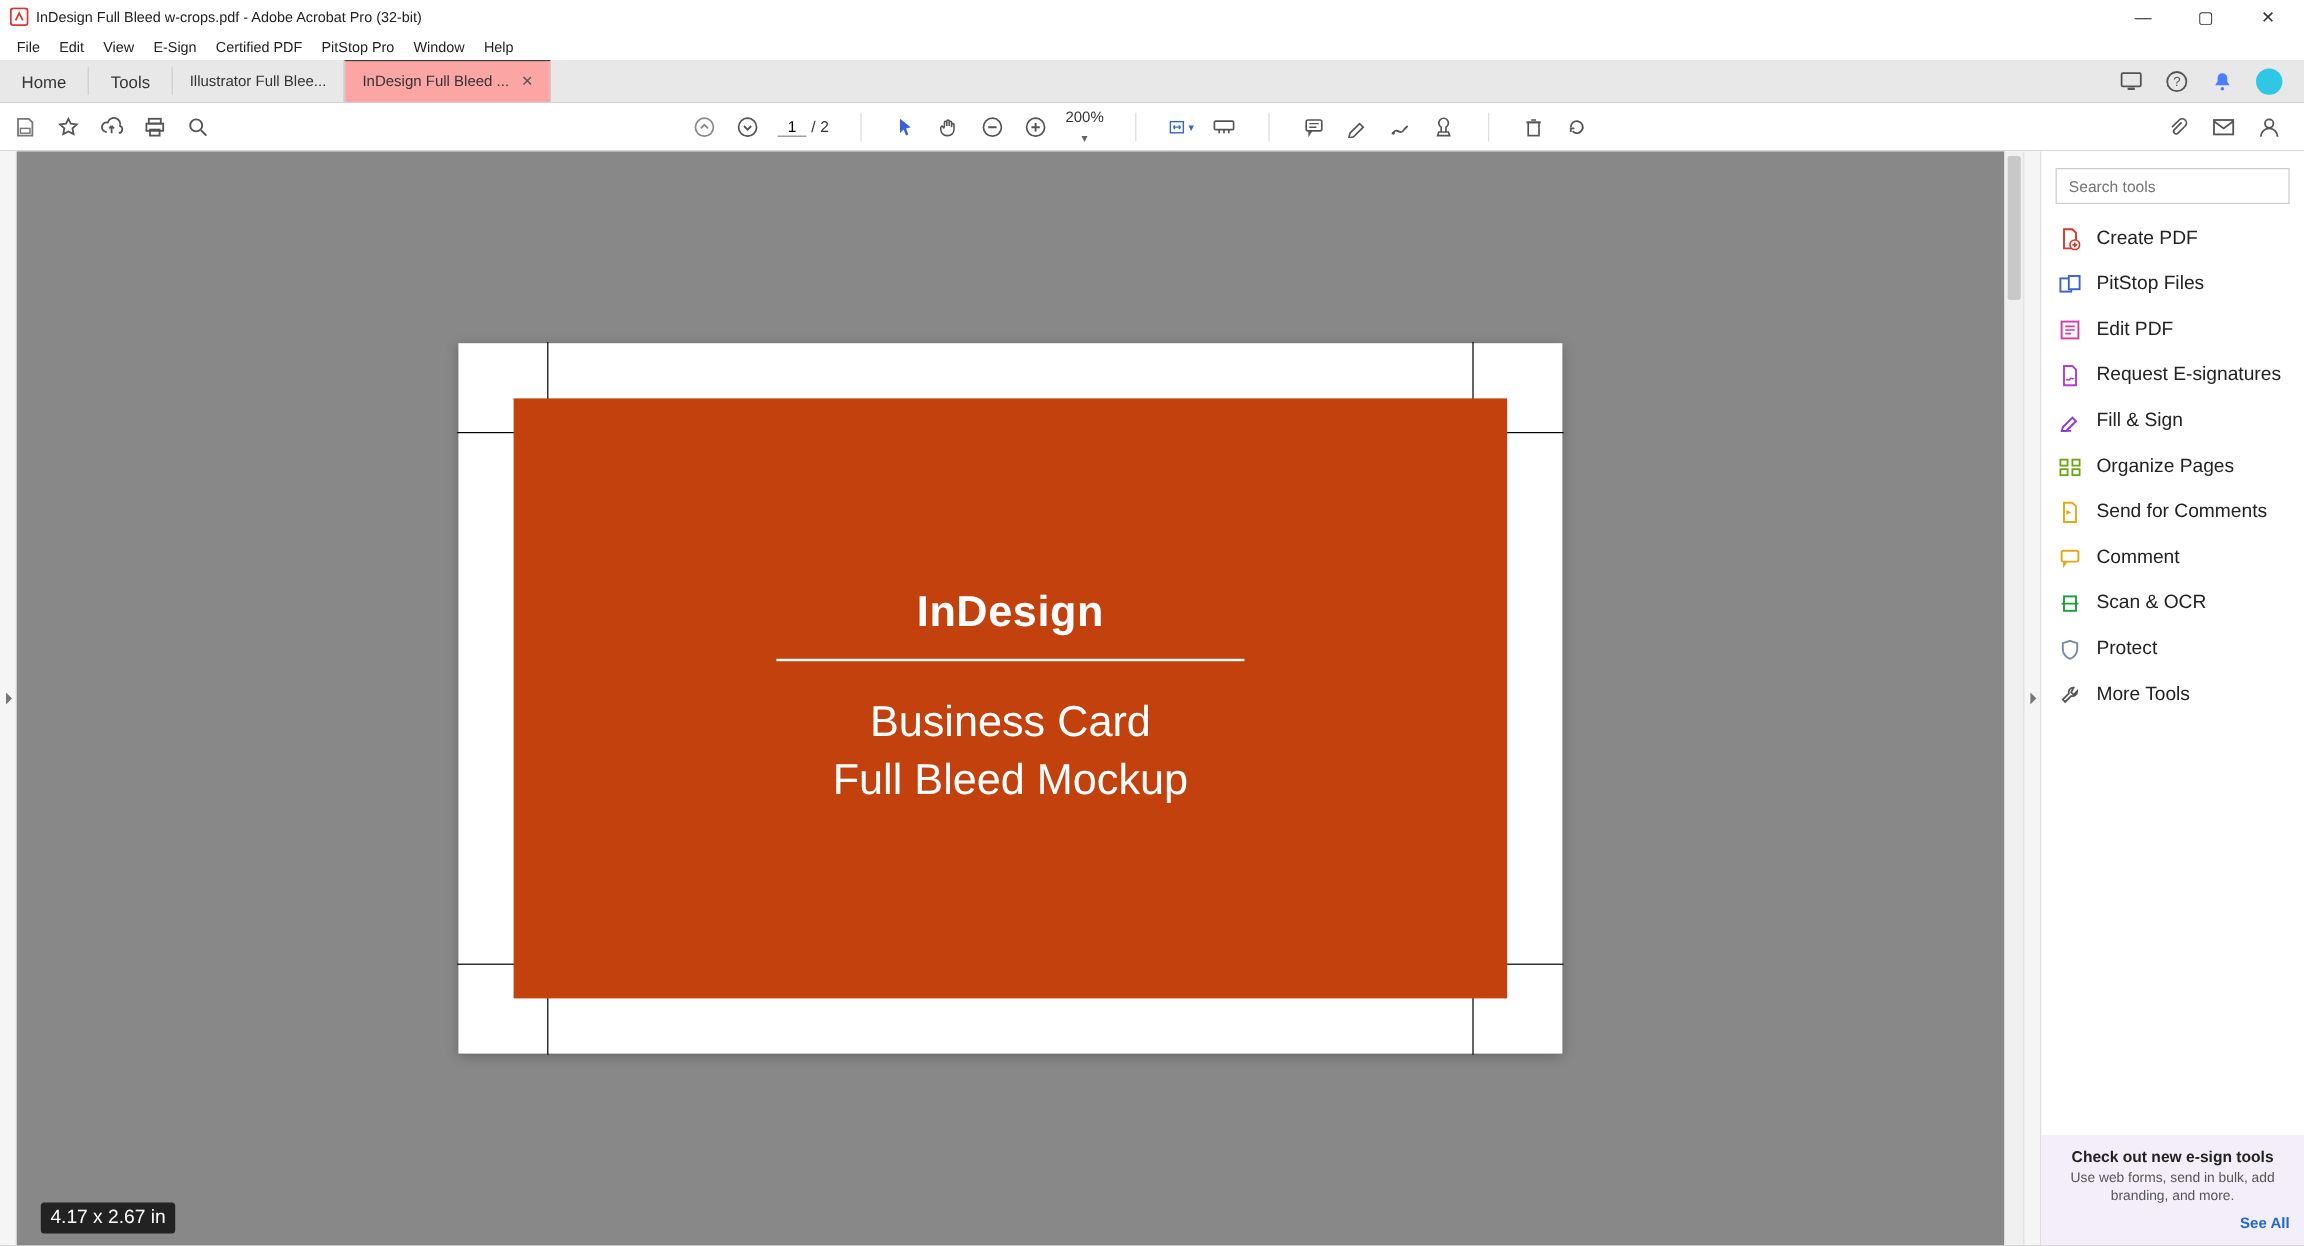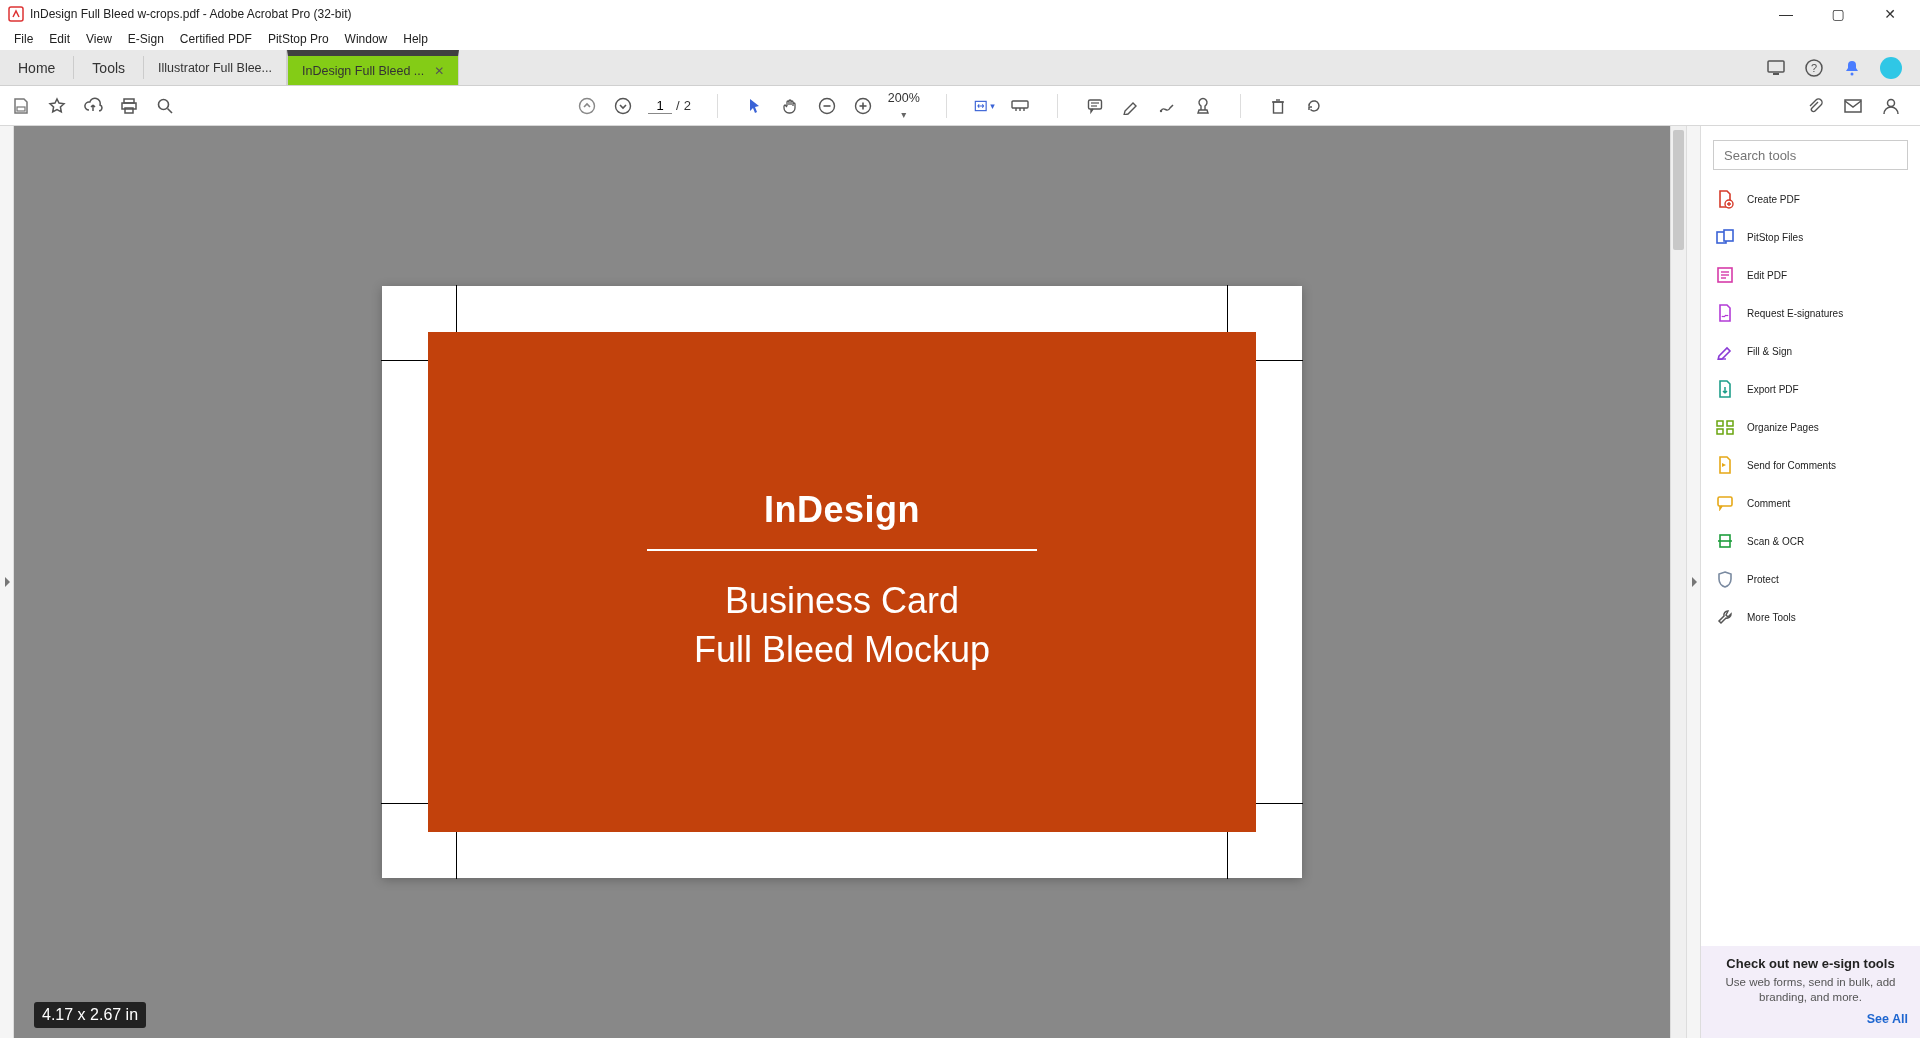--- a/index.html
+++ b/index.html
@@ -14,21 +14,21 @@
 
 
 .menubar { height: 22px; display: flex; align-items: center; padding: 0 6px; font-size: 12px; color: #222; }
 .menubar span { padding: 2px 8px; cursor: pointer; }
 
 
 .tabstrip { height: 36px; background: #e8e8e8; display: flex; align-items: stretch; border-bottom: 1px solid #d0d0d0; }
 .tabstrip .home, .tabstrip .tools { padding: 0 18px; display: flex; align-items: center; font-size: 14px; color: #333; cursor: pointer; }
 .tabstrip .sep { width: 1px; background: #ccc; margin: 6px 0; }
 .tabstrip .doc-tab { padding: 0 14px; display: flex; align-items: center; font-size: 12.5px; color: #333; cursor: pointer; border-right: 1px solid #d0d0d0; max-width: 180px; }
-.tabstrip .doc-tab.active { background: #84cc16; border-top: 6px solid #404040; border-left: 1px solid #d0d0d0; }
+.tabstrip .doc-tab.active { background: #fca5a5; border-top: 1px solid #404040; border-left: 1px solid #d0d0d0; }
 .tabstrip .doc-tab .label { white-space: nowrap; overflow: hidden; text-overflow: ellipsis; }
 .tabstrip .doc-tab .close { margin-left: 10px; font-size: 12px; color: #555; }
 .tabstrip .spacer { flex: 1; }
 .tabstrip .right-icons { display: flex; align-items: center; gap: 18px; padding-right: 18px; }
 .tabstrip .right-icons .ic { width: 20px; height: 20px; color: #555; cursor: pointer; display:flex; align-items:center; justify-content:center; }
 .tabstrip .right-icons .bell { color: #4a7dff; }
 .tabstrip .right-icons .avatar { width: 22px; height: 22px; border-radius: 50%; background: #2fc7e6; }
 
 
 .toolbar { height: 40px; background: #fff; border-bottom: 1px solid #d8d8d8; display: flex; align-items: center; padding: 0 10px; }
@@ -61,21 +61,21 @@
 .bleed { position:absolute; left:46px; top:46px; right:46px; bottom:46px; background:#c2410c; display:flex; flex-direction:column; align-items:center; justify-content:center; color:#fff; }
 .bleed .t1 { font-family: Arial Black, Arial, sans-serif; font-weight:900; font-size:36px; letter-spacing:.5px; }
 .bleed .rule { width:390px; height:2px; background:#fff; margin:18px 0 26px; }
 .bleed .t2 { font-family: Arial Black, Arial, sans-serif; font-weight:400; font-size:36px; line-height:1.35; text-align:center; }
 
 
 .tools-panel { width:220px; background:#fff; border-left:1px solid #ddd; display:flex; flex-direction:column; }
 .tools-panel .search { margin:14px 12px 10px; }
 .tools-panel .search input { width:100%; height:30px; border:1px solid #ccc; padding:0 10px; font-size:13px; color:#b91c1c; }
 .tools-panel .list { flex:1; overflow:auto; }
-.tool-item { display:flex; align-items:center; gap:12px; padding:9px 14px; font-size:10px; color:#222; cursor:pointer; }
+.tool-item { display:flex; align-items:center; gap:12px; padding:9px 14px; font-size:16px; color:#222; cursor:pointer; }
 .tool-item .ti-icon { width:20px; height:20px; display:flex; align-items:center; justify-content:center; }
 .tools-panel .promo { background:#f3eef9; padding:10px 12px 12px; text-align:center; }
 .tools-panel .promo .ptitle { font-weight:700; font-size:13px; color:#222; margin-bottom:4px; }
 .tools-panel .promo .pdesc { font-size:11.5px; color:#555; line-height:1.35; margin-bottom:6px; }
 .tools-panel .promo .plink { font-size:12.5px; color:#1e66d0; font-weight:600; text-align:right; cursor:pointer; }
 
 
 .status-badge { position:absolute; left:20px; bottom:10px; background:#222; color:#fff; font-size:16px; padding:4px 8px; border-radius:3px; }
 
 svg { display:block; }
@@ -402,29 +402,20 @@
           <span class="ti-icon">
             <svg width="18" height="18" viewBox="0 0 18 18">
               <path d="M3 14l8-8 3 3-8 8-4 1z" fill="none" stroke="#8a3bd6" stroke-width="1.6"></path>
               <line x1="2" y1="17" x2="10" y2="17" stroke="#8a3bd6" stroke-width="1.4"></line>
             </svg>
           </span>
           <span>Fill &amp; Sign</span>
         </div>
         <div class="tool-item">
           <span class="ti-icon">
-            <svg width="18" height="20" viewBox="0 0 18 20">
-              <path d="M4 2h7l3 3v13H4z" fill="none" stroke="#1e9e8a" stroke-width="1.6"></path>
-              <path d="M9 8v6m0 0l-2-2m2 2l2-2" fill="none" stroke="#1e9e8a" stroke-width="1.5"></path>
-            </svg>
-          </span>
-          <span>Export PDF</span>
-        </div>
-        <div class="tool-item">
-          <span class="ti-icon">
             <svg width="20" height="18" viewBox="0 0 20 18">
               <rect x="2" y="3" width="6" height="5" fill="none" stroke="#6aa50f" stroke-width="1.5"></rect>
               <rect x="12" y="3" width="6" height="5" fill="none" stroke="#6aa50f" stroke-width="1.5"></rect>
               <rect x="2" y="11" width="6" height="5" fill="none" stroke="#6aa50f" stroke-width="1.5"></rect>
               <rect x="12" y="11" width="6" height="5" fill="none" stroke="#6aa50f" stroke-width="1.5"></rect>
             </svg>
           </span>
           <span>Organize Pages</span>
         </div>
         <div class="tool-item">

